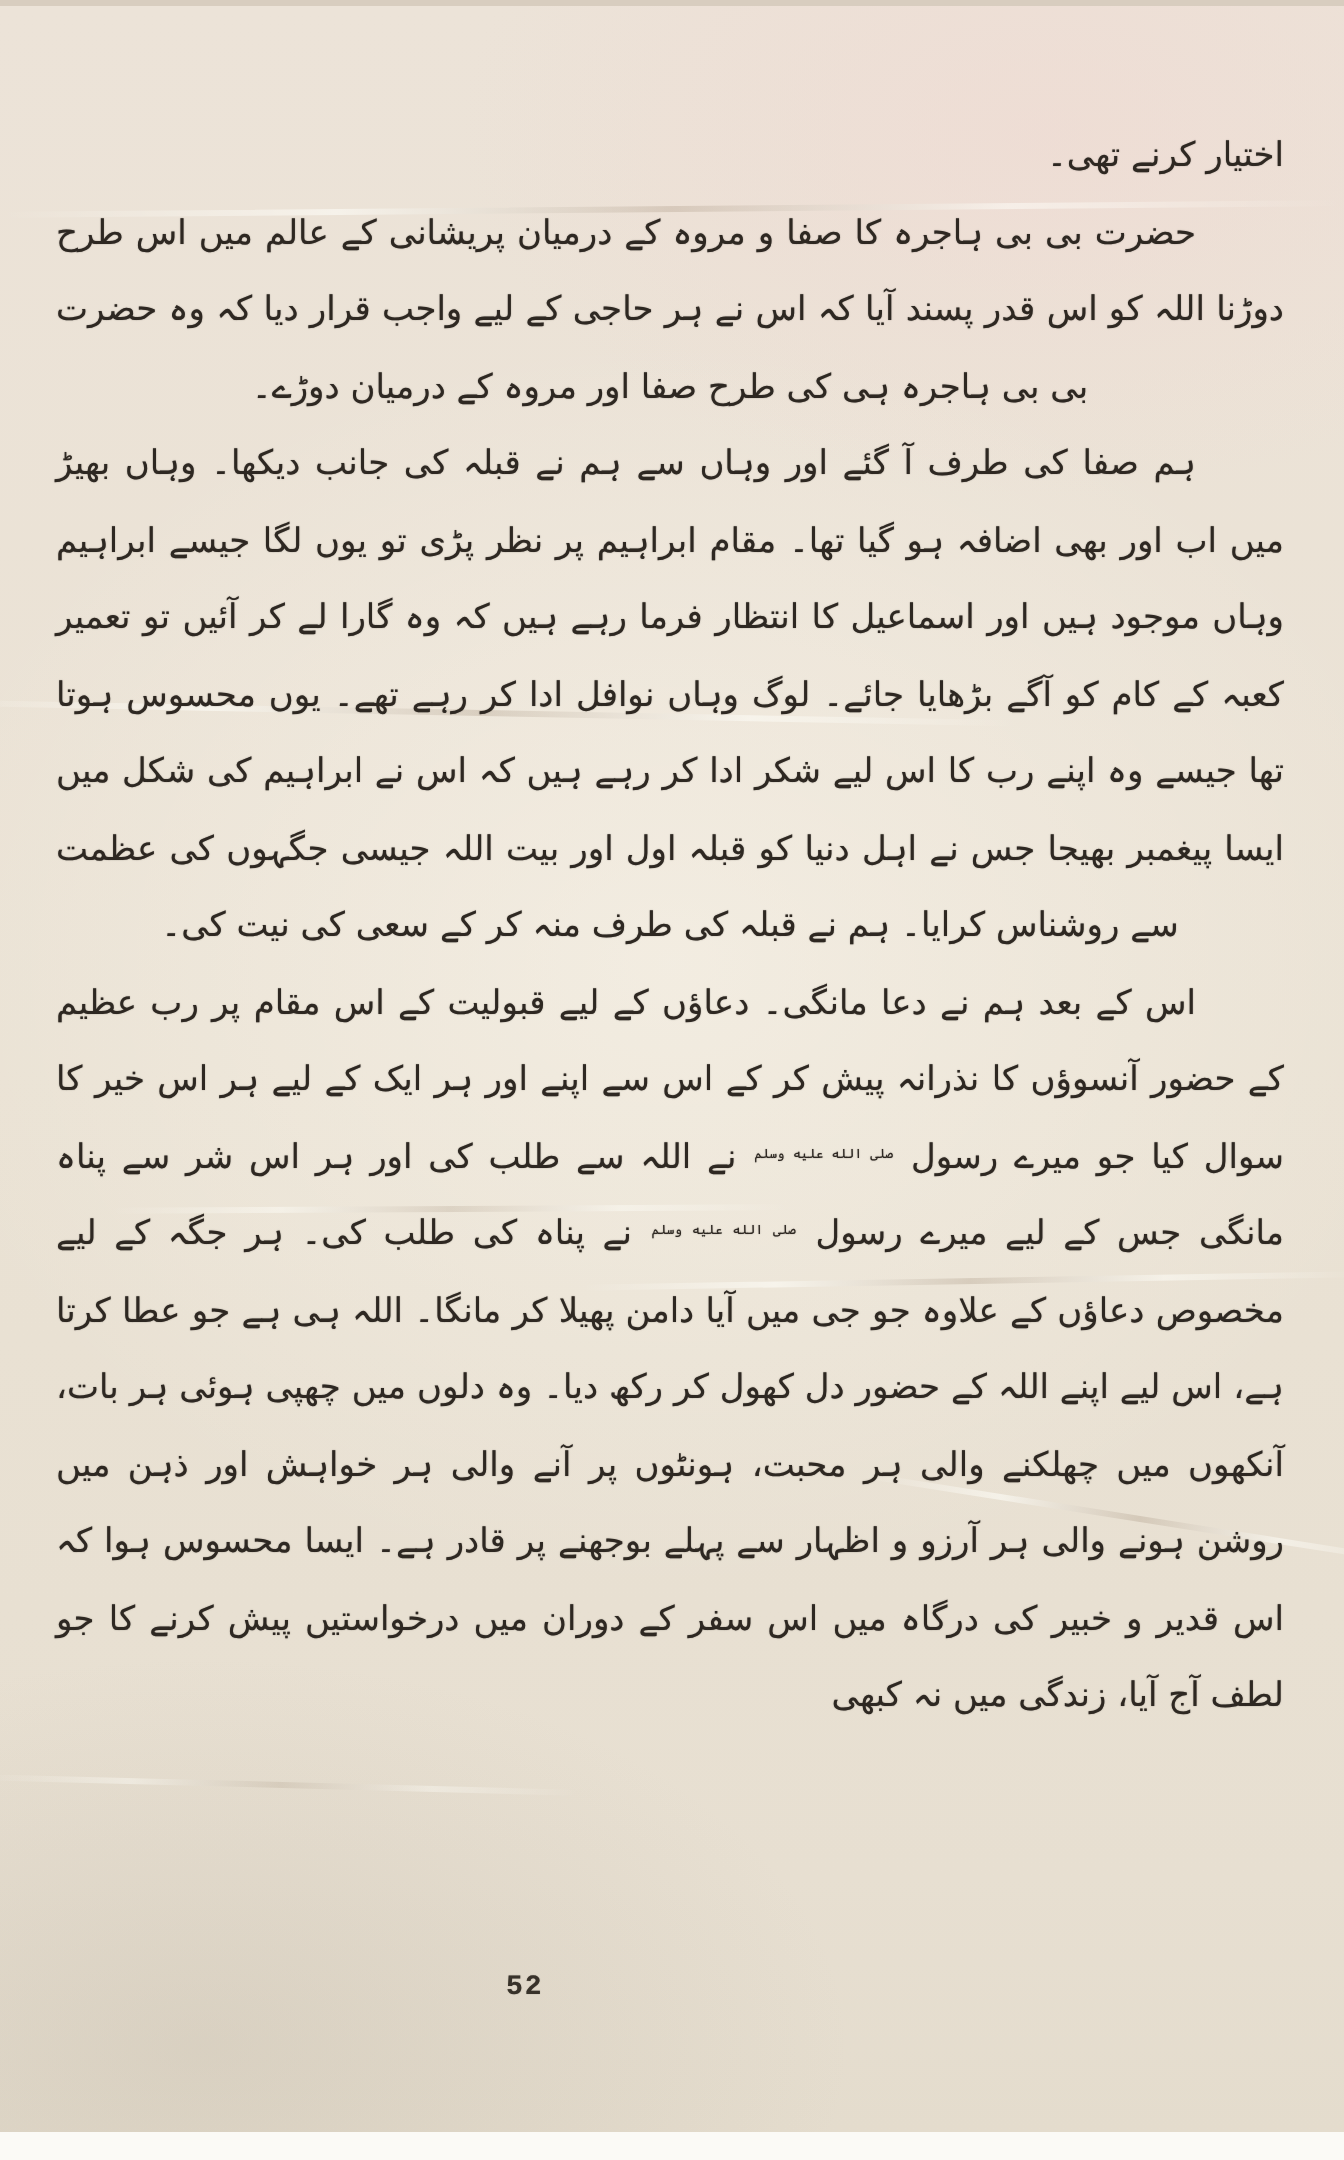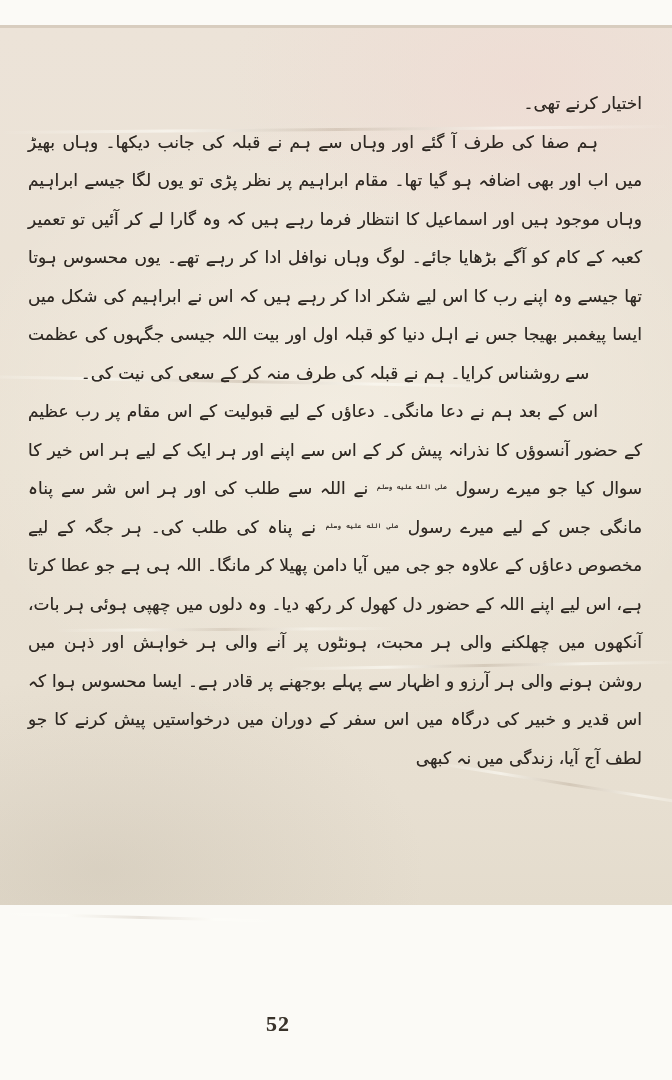--- a/index.html
+++ b/index.html
@@ -7,29 +7,28 @@
     padding: 0;
     width: 672px;
     height: 1080px;
     overflow: hidden;
     background: #fbfaf6;
     font-family: "DejaVu Sans", sans-serif;
   }
   .scan {
     position: relative;
     width: 672px;
-    height: 880px;
+    height: 1066px;
     border-top: 3px solid #d8cdbf;
     box-sizing: border-box;
     background:
       radial-gradient(ellipse 420px 260px at 78% 6%, rgba(240,216,210,0.55), transparent 70%),
       radial-gradient(ellipse 500px 300px at 15% 96%, rgba(168,158,140,0.20), transparent 65%),
       radial-gradient(ellipse 520px 420px at 50% 45%, rgba(255,252,244,0.40), transparent 75%),
       linear-gradient(180deg, #ece3d8 0%, #eae2d4 50%, #e7dfd1 88%, #e4dccd 100%);
-    margin-top: 25px;
   }
   .crease {
     position: absolute;
     height: 3px;
     pointer-events: none;
     background: linear-gradient(90deg, transparent,
       rgba(255,255,250,0.55) 25%, rgba(166,147,126,0.30) 50%,
       rgba(255,255,250,0.5) 75%, transparent);
     border-radius: 2px;
   }
@@ -69,25 +68,25 @@
     font-size: 6.5px;
     line-height: 0;
     vertical-align: 5px;
     letter-spacing: -0.5px;
     white-space: nowrap;
     padding: 0 1px;
     font-family: Liberation Serif, serif;
   }
   .pagenum {
     position: absolute;
-    left: 266px;
+    left: 253px;
     top: 983px;
-    font-family: Liberation Serif, serif;
+    font-family: Liberation Mono, monospace;
     font-weight: bold;
-    font-size: 22px;
+    font-size: 14px;
     letter-spacing: 1px;
     color: #38322a;
     text-shadow: 0 0 0.5px rgba(56,50,42,0.5);
   }
 </style>
 </head>
 <body>
 
 <div class="scan">
 
@@ -95,20 +94,21 @@
   <div class="crease c2"></div>
   <div class="crease c3"></div>
   <div class="crease c4"></div>
   <div class="crease c5"></div>
   <div class="crease c6"></div>
 
   <div class="text" dir="rtl" lang="ur">
 
     <p class="cont">اختیار کرنے تھی۔</p>
 
+    <p class="para centerlast">حضرت بی بی ہاجرہ کا صفا و مروہ کے درمیان پریشانی کے عالم میں اس طرح دوڑنا اللہ کو اس قدر پسند آیا کہ اس نے ہر حاجی کے لیے واجب قرار دیا کہ وہ حضرت بی بی ہاجرہ ہی کی طرح صفا اور مروہ کے درمیان دوڑے۔</p>
 
     <p class="para centerlast">ہم صفا کی طرف آ گئے اور وہاں سے ہم نے قبلہ کی جانب دیکھا۔ وہاں بھیڑ میں اب اور بھی اضافہ ہو گیا تھا۔ مقام ابراہیم پر نظر پڑی تو یوں لگا جیسے ابراہیم وہاں موجود ہیں اور اسماعیل کا انتظار فرما رہے ہیں کہ وہ گارا لے کر آئیں تو تعمیر کعبہ کے کام کو آگے بڑھایا جائے۔ لوگ وہاں نوافل ادا کر رہے تھے۔ یوں محسوس ہوتا تھا جیسے وہ اپنے رب کا اس لیے شکر ادا کر رہے ہیں کہ اس نے ابراہیم کی شکل میں ایسا پیغمبر بھیجا جس نے اہل دنیا کو قبلہ اول اور بیت اللہ جیسی جگہوں کی عظمت سے روشناس کرایا۔ ہم نے قبلہ کی طرف منہ کر کے سعی کی نیت کی۔</p>
 
 
     <p class="para"><span>اس کے بعد ہم نے دعا مانگی۔ دعاؤں کے لیے قبولیت کے اس مقام پر رب عظیم کے حضور آنسوؤں کا نذرانہ پیش کر کے اس سے اپنے اور ہر ایک کے لیے ہر اس خیر کا سوال کیا جو میرے رسول</span> <span class="hon">صلى الله عليه وسلم</span> <span>نے اللہ سے طلب کی اور ہر اس شر سے پناہ مانگی جس کے لیے میرے رسول</span> <span class="hon">صلى الله عليه وسلم</span> <span>نے پناہ کی طلب کی۔ ہر جگہ کے لیے مخصوص دعاؤں کے علاوہ جو جی میں آیا دامن پھیلا کر مانگا۔ اللہ ہی ہے جو عطا کرتا ہے، اس لیے اپنے اللہ کے حضور دل کھول کر رکھ دیا۔ وہ دلوں میں چھپی ہوئی ہر بات، آنکھوں میں چھلکنے والی ہر محبت، ہونٹوں پر آنے والی ہر خواہش اور ذہن میں روشن ہونے والی ہر آرزو و اظہار سے پہلے بوجھنے پر قادر ہے۔ ایسا محسوس ہوا کہ اس قدیر و خبیر کی درگاہ میں اس سفر کے دوران میں درخواستیں پیش کرنے کا جو لطف آج آیا، زندگی میں نہ کبھی</span></p>
 
   </div>
 
   <div class="pagenum">52</div>
 

